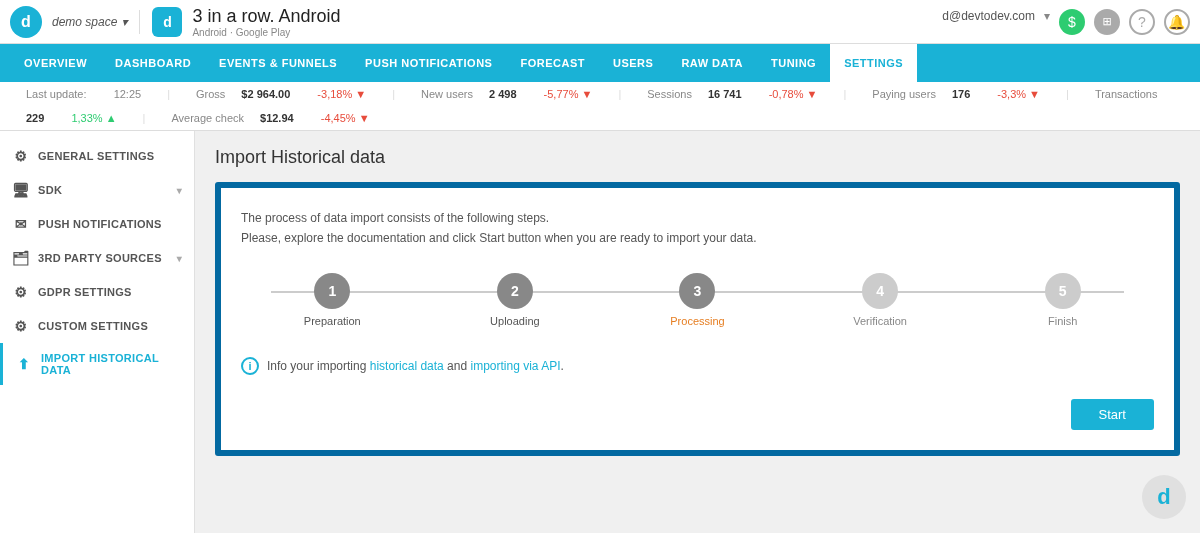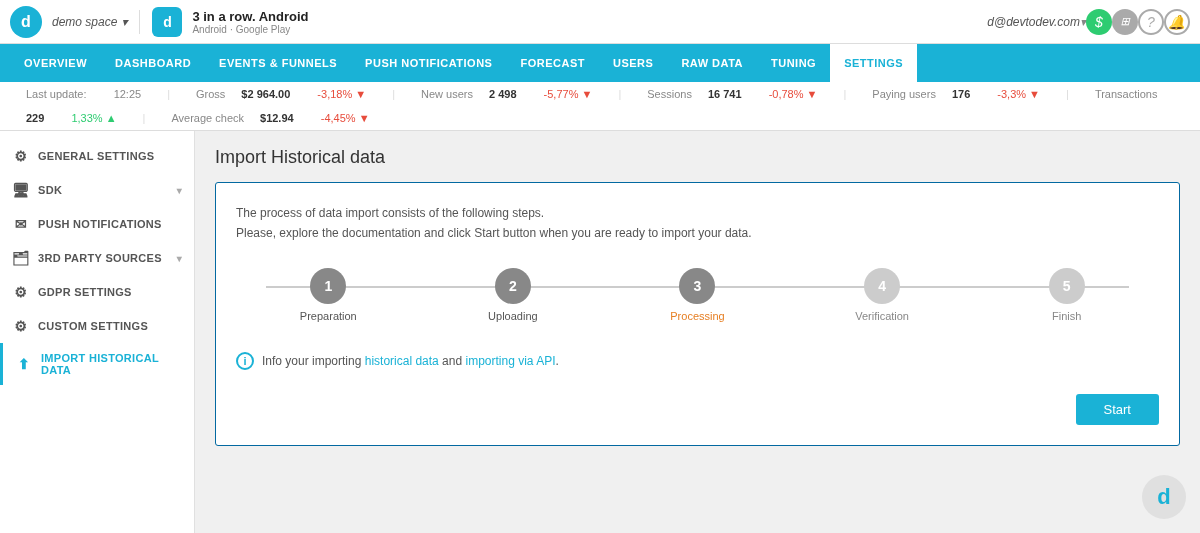--- a/index.html
+++ b/index.html
@@ -24,24 +24,24 @@
     }
     .top-bar-app {
       display: flex; align-items: center; gap: 10px;
     }
     .app-logo {
       width: 30px; height: 30px; background: #1ab2d6; border-radius: 6px;
       display: flex; align-items: center; justify-content: center;
       color: #fff; font-weight: bold; font-size: 14px;
     }
     .app-info { display: flex; flex-direction: column; }
-    .app-name { font-weight: bold; font-size: 13px; color: #222; }
+    .app-name { font-weight: normal; font-size: 18px; color: #222; }
     .app-platform { font-size: 10px; color: #888; }
     .top-bar-right {
-      margin-left: auto; display: flex; align-items: center; gap: 0; font-style: italic;
+      margin-left: auto; display: flex; align-items: flex-start; gap: 9px;
     }
     .user-email { color: #555; font-size: 12px; }
     .top-icon {
       width: 26px; height: 26px; border-radius: 50%;
       display: flex; align-items: center; justify-content: center;
       font-size: 14px; cursor: pointer;
     }
     .top-icon.green { background: #2ecc71; color: #fff; }
     .top-icon.gray { background: #aaa; color: #fff; font-size: 11px; }
     .top-icon.outline { border: 2px solid #aaa; color: #aaa; }
@@ -85,21 +85,21 @@
     .sidebar-item.active { color: #1ab2d6; border-left: 3px solid #1ab2d6; }
     .sidebar-item .icon { font-size: 14px; width: 18px; text-align: center; flex-shrink: 0; }
     .sidebar-item .chevron { margin-left: auto; font-size: 10px; color: #aaa; }
 
     
     .main { flex: 1; padding: 16px 20px; overflow-y: auto; background: #f0f0f0; }
     .page-title {
       font-size: 18px; font-weight: normal; color: #333; margin-bottom: 14px;
     }
     .content-card {
-      background: #fff; border: 1px solid #0369a1; border-radius: 3px; padding: 20px;
+      background: #fff; border: 6px solid #0369a1; border-radius: 3px; padding: 20px;
     }
     .intro-text { color: #555; font-size: 12px; line-height: 1.7; margin-bottom: 24px; }
 
     
     .stepper {
       display: flex; align-items: flex-start; position: relative; margin: 20px 0 30px 0;
     }
     .stepper-line {
       position: absolute; top: 18px; left: 30px; right: 30px;
       height: 2px; background: #ccc; z-index: 0;

